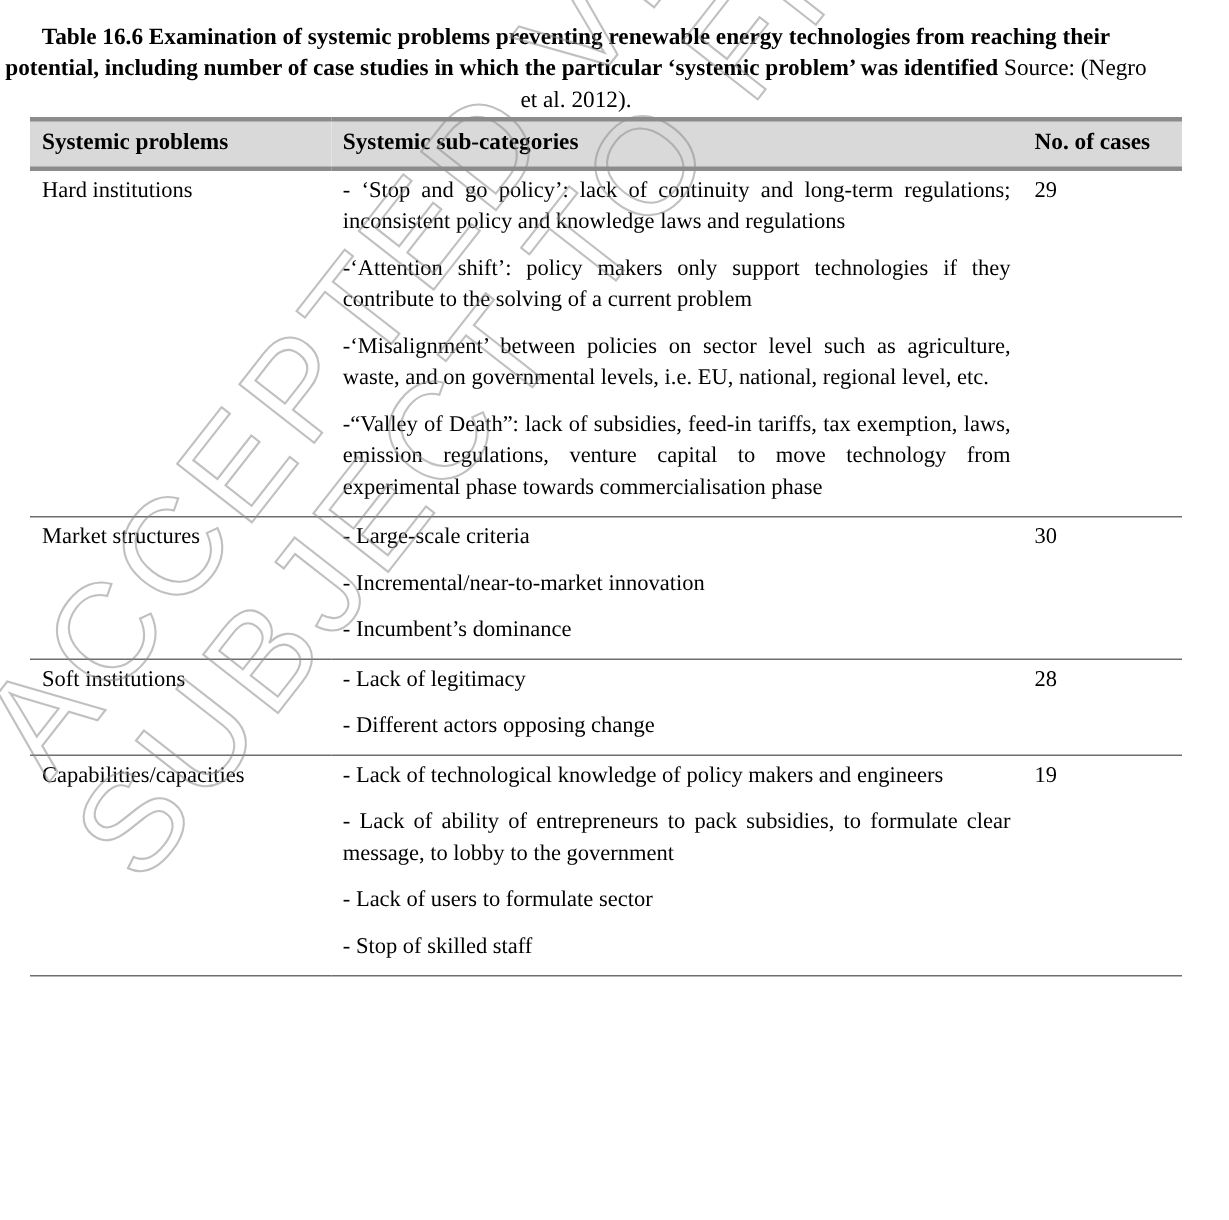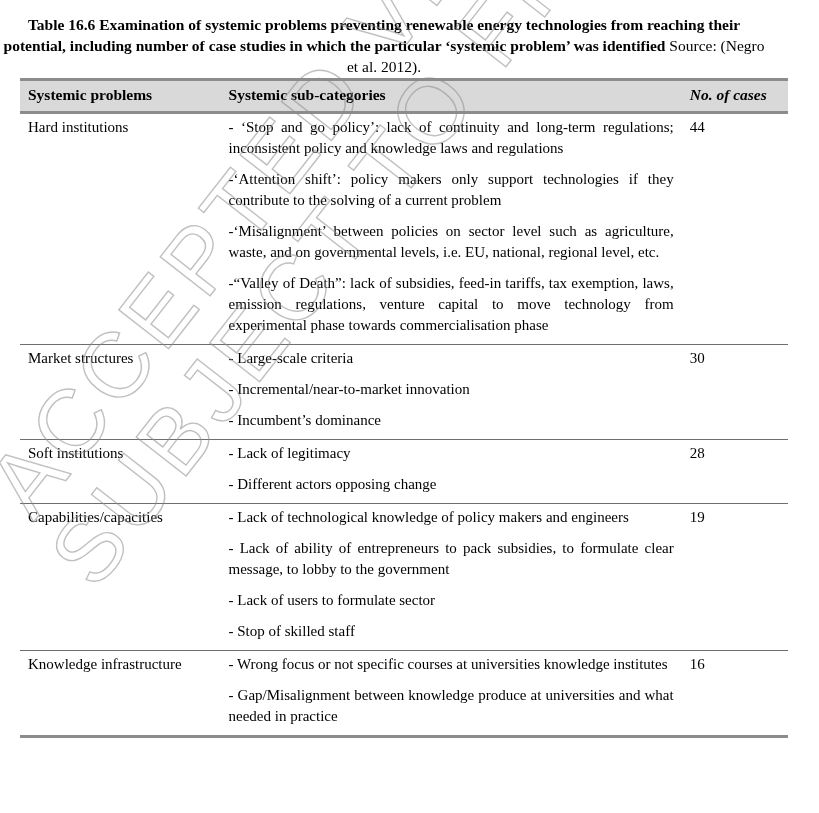--- a/index.html
+++ b/index.html
@@ -20,21 +20,21 @@
     .tbl th {
       background: #d9d9d9; text-align: left; font-weight: bold;
       padding: 3px 8px 6px 8px; font-size: 15.5px;
       border-top: 3px solid #8c8c8c; border-bottom: 3px solid #8c8c8c;
     }
     .tbl td { vertical-align: top; padding: 3px 8px 0 8px; }
     .tbl tr.row td { border-bottom: 1px solid #6e6e6e; padding-bottom: 8px; }
     .tbl tr.row.last td { border-bottom: 3px solid #8c8c8c; }
     .col1 { width: 184px; }
     .col2 { width: 444px; }
-    .col3 { width: 90px; font-style: italic; }
+    .col3 { width: 90px; }
     .sub { text-align: justify; margin: 0 0 10px 0; }
     .sub:last-child { margin-bottom: 0; }
     .watermark {
       position: absolute; pointer-events: none;
       font-family: "Liberation Sans", "DejaVu Sans", sans-serif;
       font-size: 92px; color: rgba(0,0,0,0.001);
       -webkit-text-stroke: 1.4px rgba(140,140,140,0.55);
       letter-spacing: 6px; white-space: nowrap;
       transform-origin: left bottom;
     }
@@ -58,21 +58,21 @@
   </thead>
   <tbody>
     <tr class="row">
       <td>Hard institutions</td>
       <td>
         <p class="sub">- ‘Stop and go policy’: lack of continuity and long-term regulations; inconsistent policy and knowledge laws and regulations</p>
         <p class="sub">-‘Attention shift’: policy makers only support technologies if they contribute to the solving of a current problem</p>
         <p class="sub">-‘Misalignment’ between policies on sector level such as agriculture, waste, and on governmental levels, i.e. EU, national, regional level, etc.</p>
         <p class="sub">-“Valley of Death”: lack of subsidies, feed-in tariffs, tax exemption, laws, emission regulations, venture capital to move technology from experimental phase towards commercialisation phase</p>
       </td>
-      <td>44</td>
+      <td>29</td>
     </tr>
     <tr class="row">
       <td>Market structures</td>
       <td>
         <p class="sub">- Large-scale criteria</p>
         <p class="sub">- Incremental/near-to-market innovation</p>
         <p class="sub">- Incumbent’s dominance</p>
       </td>
       <td>30</td>
     </tr>
@@ -87,25 +87,17 @@
     <tr class="row">
       <td>Capabilities/capacities</td>
       <td>
         <p class="sub">- Lack of technological knowledge of policy makers and engineers</p>
         <p class="sub">- Lack of ability of entrepreneurs to pack subsidies, to formulate clear message, to lobby to the government</p>
         <p class="sub">- Lack of users to formulate sector</p>
         <p class="sub">- Stop of skilled staff</p>
       </td>
       <td>19</td>
     </tr>
-    <tr class="row last">
-      <td>Knowledge infrastructure</td>
-      <td>
-        <p class="sub">- Wrong focus or not specific courses at universities knowledge institutes</p>
-        <p class="sub"> - Gap/Misalignment between knowledge produce at universities and what needed in practice</p>
-      </td>
-      <td>16</td>
-    </tr>
   </tbody>
 </table>
 
 <div class="watermark wm1">ACCEPTED VERSION EDITING</div>
 <div class="watermark wm2">SUBJECT TO FINAL</div>
 
 </body></html>

